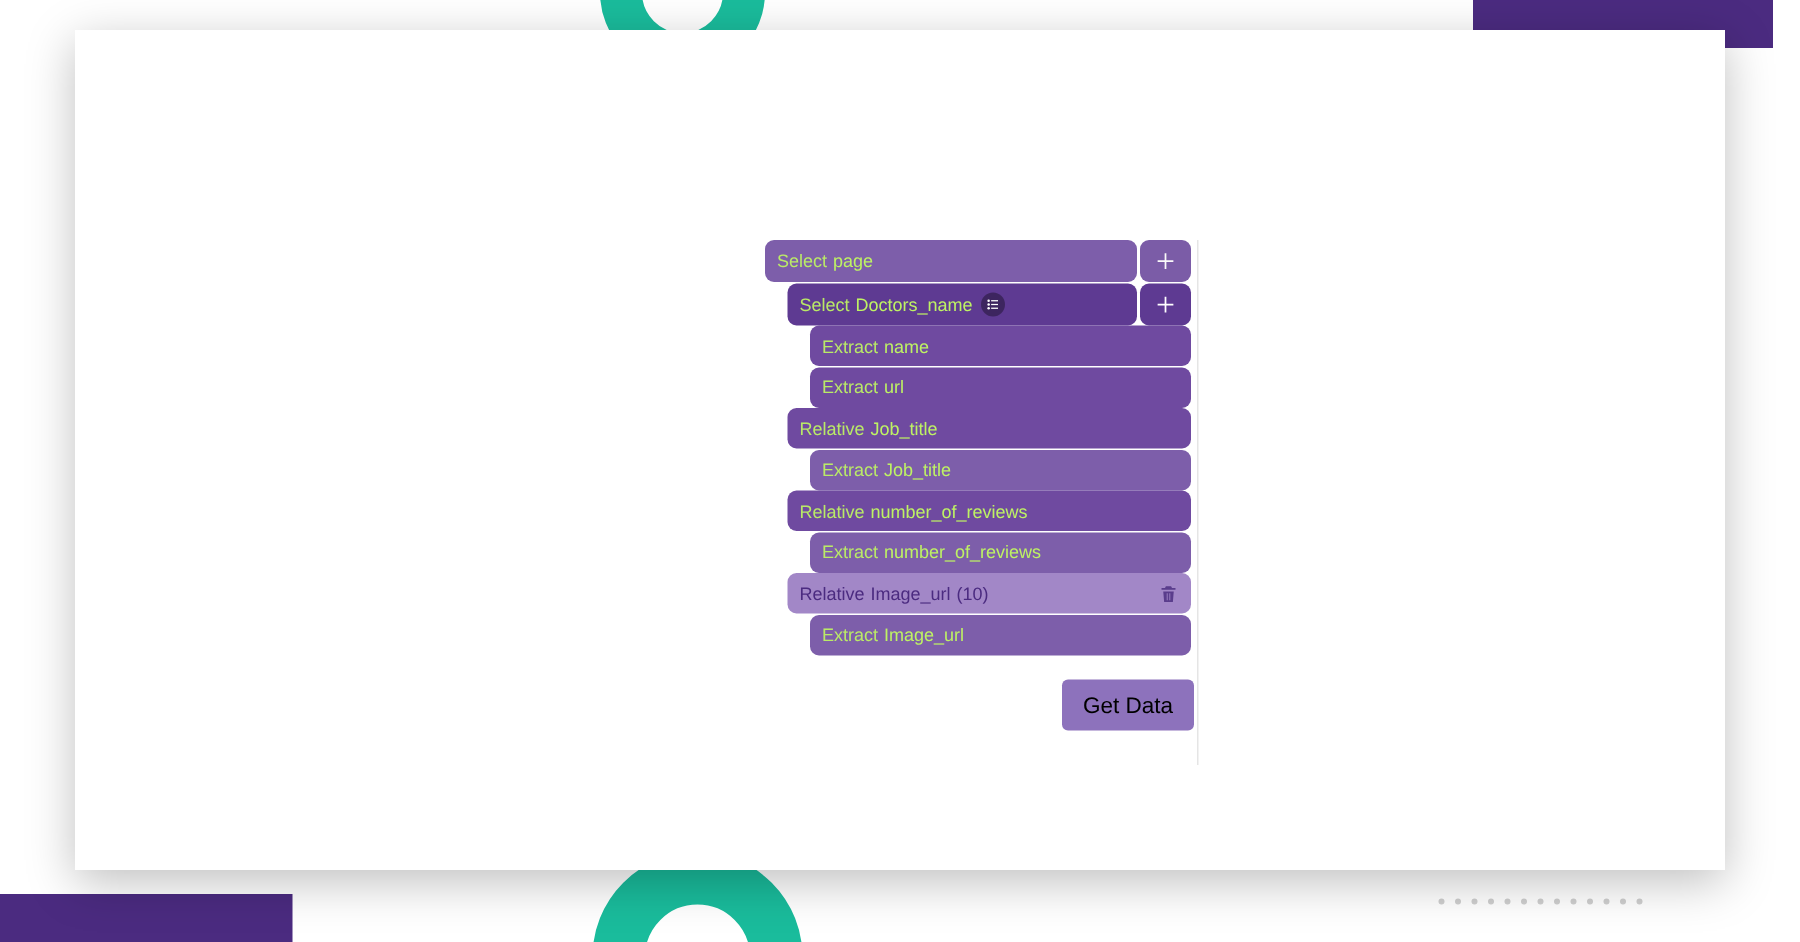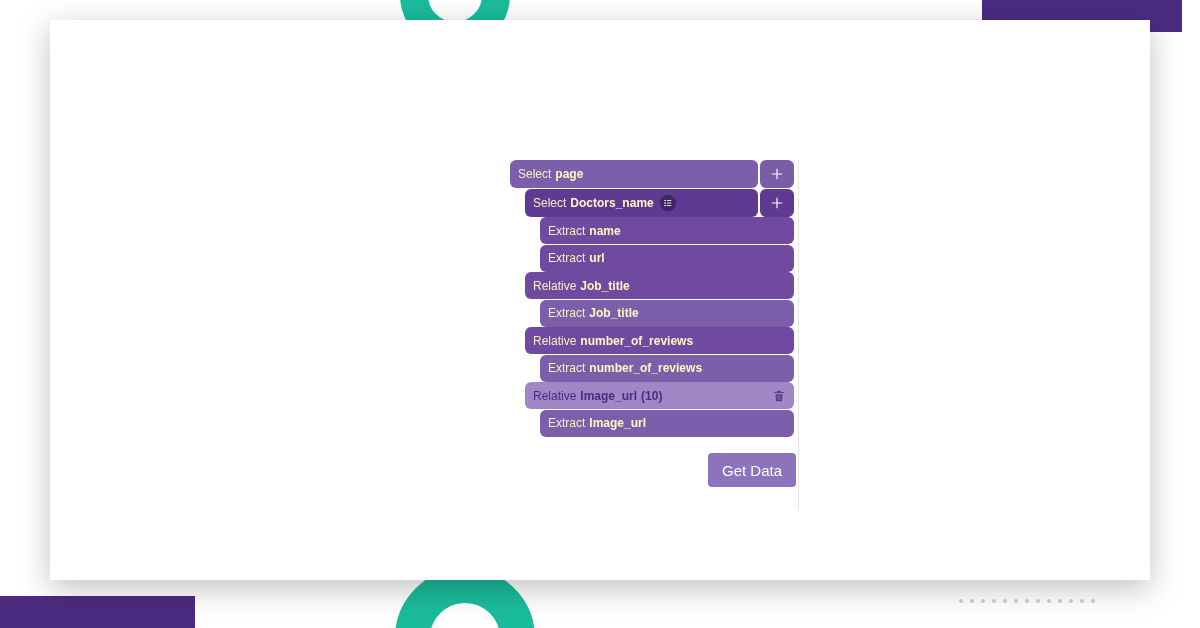--- a/index.html
+++ b/index.html
@@ -78,28 +78,28 @@
     background: #e5e5e5;
   }
 
   .row {
     display: flex;
     align-items: center;
     height: 27px;
     border-radius: 6px;
     margin-bottom: 0.5px;
     padding: 0 8px;
-    color: #fef9c3;
+    color: #bef264;
     font-size: 12px;
     position: relative;
   }
   .toprow { height: 28px; }
   .row .action { font-weight: 400; margin-right: 4px; opacity:0.95;}
-  .row .name { font-weight: 700; }
-  .row .count { font-weight:700; margin-left:4px; opacity:0.95;}
+  .row .name { font-weight: 400; }
+  .row .count { font-weight:400; margin-left:4px; opacity:0.95;}
 
   .indent1 { margin-left: 15px; }
   .indent2 { margin-left: 30px; text-align: right; }
 
   .c-med   { background: #7d5eaa; }
   .c-dark  { background: #5e3a92; }
   .c-purp  { background: #6f4aa0; }
   .c-light { background: #a287c7; color:#3b2260; }
   .c-light .action, .c-light .name, .c-light .count { color:#4b2b80; opacity:1; }
 
@@ -130,21 +130,21 @@
     display:flex; align-items:center; justify-content:center;
   }
 
   .getdata {
     position:absolute;
     top: 433px;
     left: 658px;
     height: 34px;
     padding: 0 14px;
     background: #8d72bc;
-    color: #ffffff;
+    color: #000000;
     border: none;
     border-radius: 4px;
     font-size: 15px;
     cursor: pointer;
   }
 </style>
 </head>
 <body>
 
 <div class="deco-circle-top"></div>

